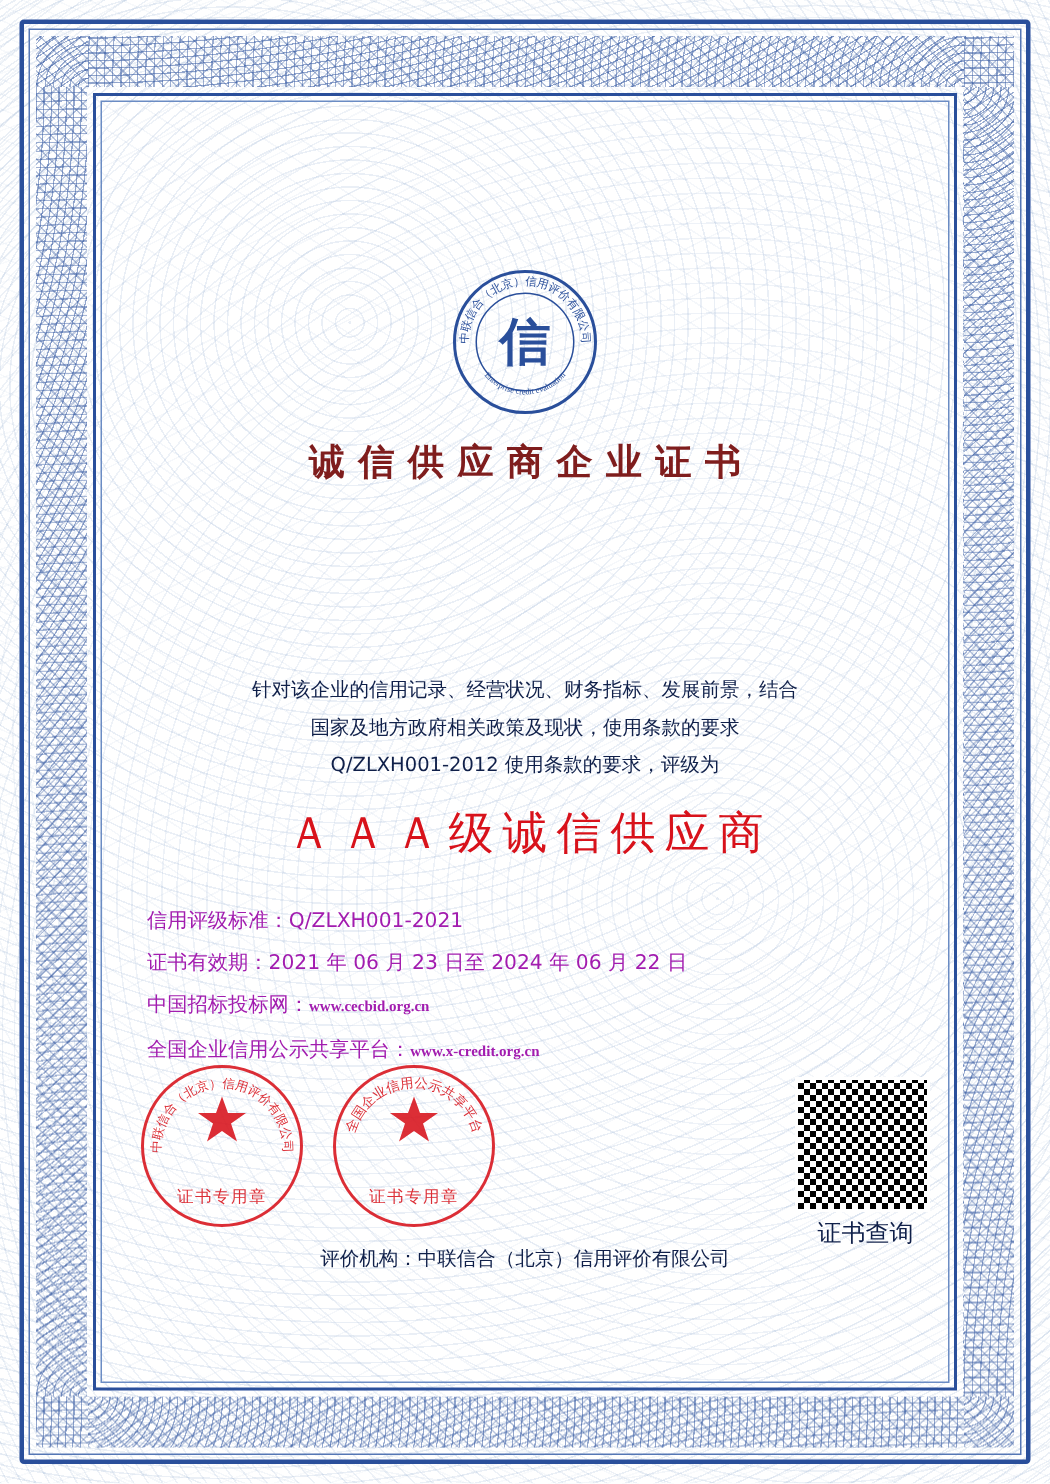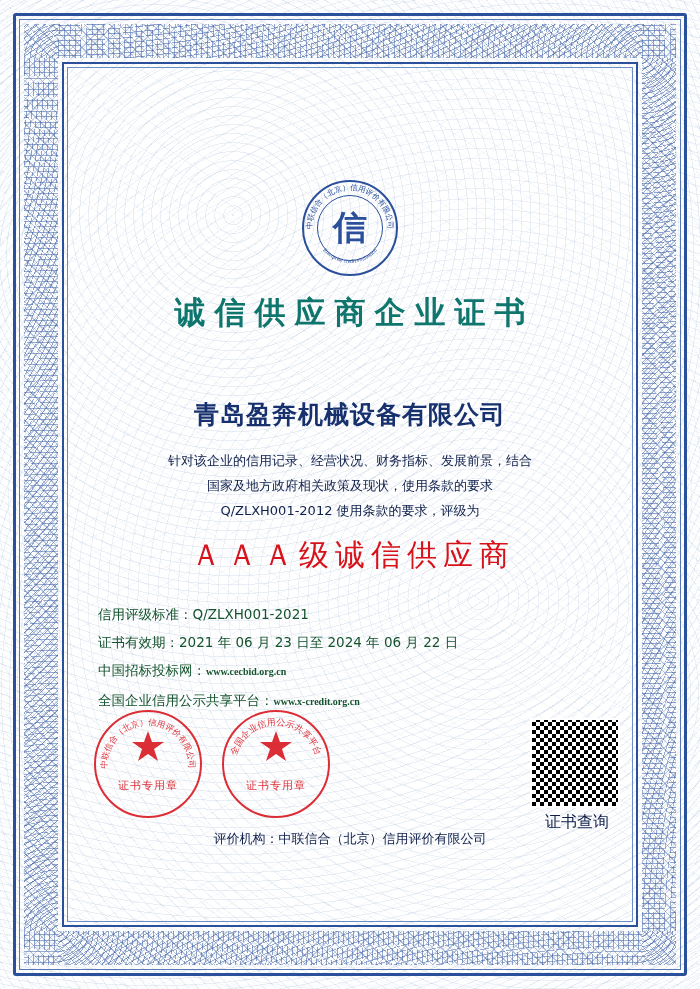--- a/index.html
+++ b/index.html
@@ -120,24 +120,24 @@
   .seal-ring-text {
     position: absolute;
     inset: 0;
   }
   .seal-ring-text svg { width: 96px; height: 96px; display:block; }
 
   .title-cn {
     position: absolute;
     top: 222px;
     width: 100%;
-    font-size: 31px;
+    font-size: 24px;
     font-weight: bold;
     letter-spacing: 9px;
-    color: #0f766e;
+    color: #7f1d1d;
     font-family: "DejaVu Sans", sans-serif;
     text-indent: 9px;
   }
   .title-en {
     position: absolute;
     top: 268px;
     width: 100%;
     font-size: 15.5px;
     font-weight: bold;
     font-style: italic;
@@ -185,21 +185,21 @@
     text-indent: 6px;
   }
 
   .details {
     position: absolute;
     top: 530px;
     left: 28px;
     text-align: left;
     font-size: 13.5px;
     line-height: 28px;
-    color: #14532d;
+    color: #a21caf;
     font-family: "DejaVu Sans", sans-serif;
   }
   .details .en { font-family: "Liberation Serif", serif; font-weight: bold; font-size: 10px; }
 
   
   .stamp {
     position: absolute;
     width: 104px;
     height: 104px;
     border: 2.5px solid #d8121b;
@@ -214,21 +214,21 @@
     transform: translateX(-50%);
     width: 0; height: 0;
     color: #d8121b;
     font-size: 30px;
     line-height: 0;
   }
   .stamp .star svg { position:absolute; left:-17px; top:-16px; }
   .stamp .stamp-sub {
     position: absolute;
     left: 0; right: 0;
-    top: 66px;
+    top: 78px;
     text-align: center;
     font-size: 11px;
     color: #d8121b;
     font-family: Liberation Serif, serif;
     letter-spacing: 1px;
   }
   .stamp svg.arc { position: absolute; left: 0; top: 0; width: 104px; height: 104px; }
 
   
   .qr {
@@ -292,21 +292,20 @@
           </text>
           <text font-size="5.6" fill="#2a4f9b" font-family="Liberation Serif, serif">
             <textPath href="#arcBot" startOffset="50%" text-anchor="middle">Enterprise credit evaluation</textPath>
           </text>
         </svg>
       </div>
       <div class="center-char">信</div>
     </div>
 
     <div class="title-cn">诚信供应商企业证书</div>
-    <div class="company">青岛盈奔机械设备有限公司</div>
 
     <div class="body-text">
       <div>针对该企业的信用记录、经营状况、财务指标、发展前景，结合</div>
       <div>国家及地方政府相关政策及现状，使用条款的要求</div>
       <div>Q/ZLXH001-2012 使用条款的要求，评级为</div>
     </div>
 
     <div class="grade">ＡＡＡ级诚信供应商</div>
 
     <div class="details">

